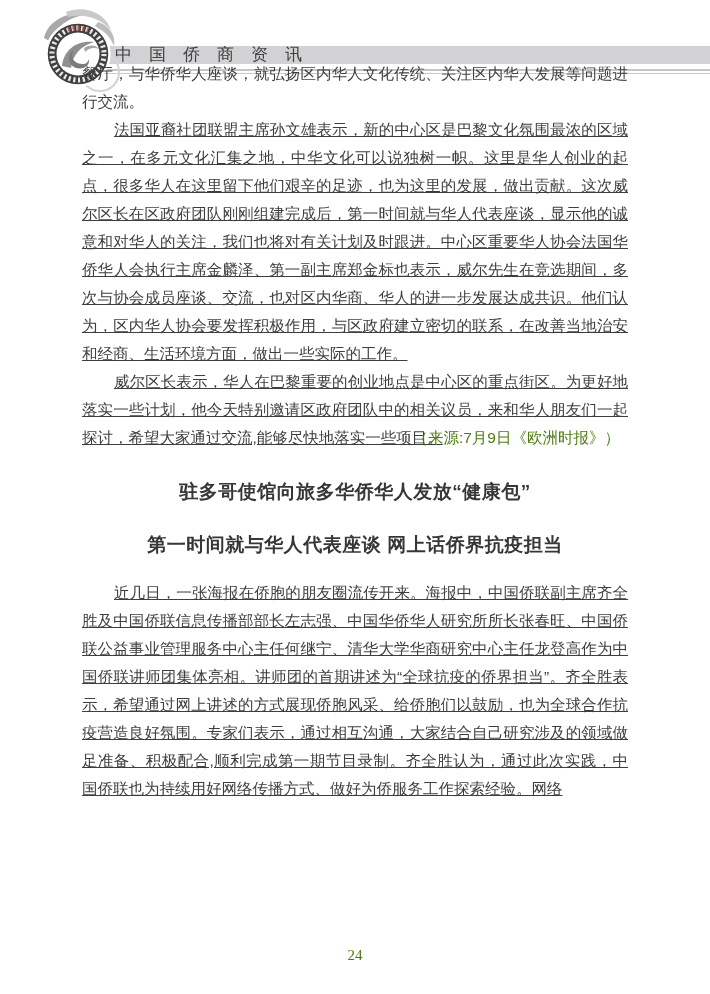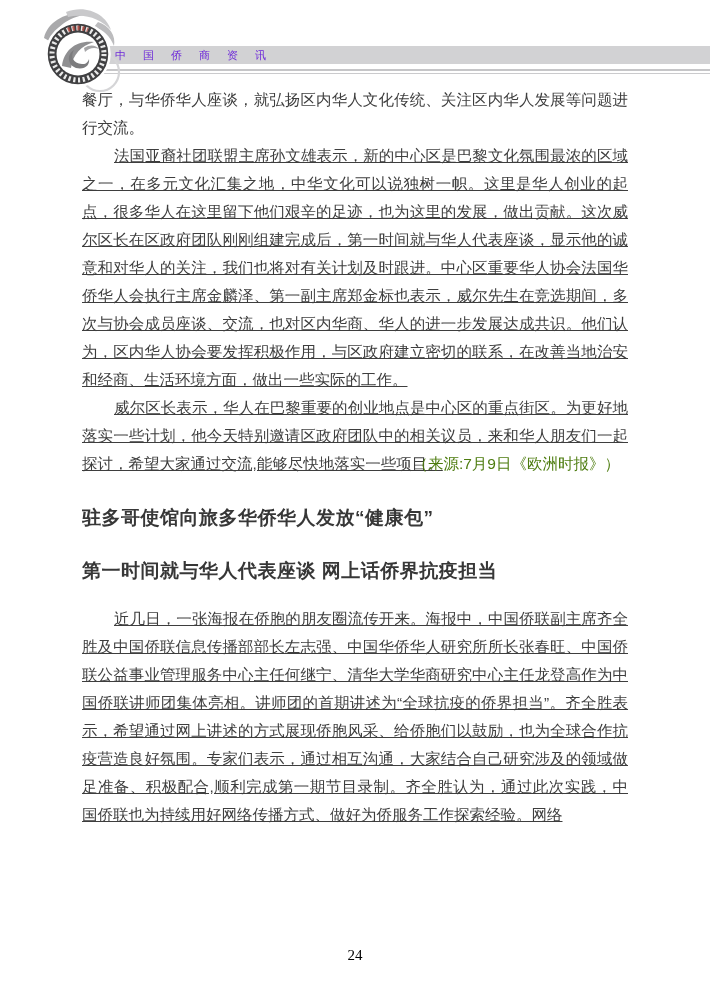--- a/index.html
+++ b/index.html
@@ -13,73 +13,74 @@
     overflow:hidden;
   }
   
   .header-band {
     position:absolute; left:70px; right:0; top:46px; height:18px;
     background:#d2d2d4;
   }
   .header-band .banner-title {
     display:block;
     padding-left:45px;
-    font-size:11px;
+    font-size:17px;
     letter-spacing:17px;
     line-height:18px;
-    color:#6d28d9;
+    color:#404040;
     font-weight:500;
     white-space:nowrap;
     overflow:hidden;
   }
   .header-divider {
     position:absolute; left:74px; right:0; top:69px; height:5px;
     border-top:2px solid #c6c6c8;
     border-bottom:1px solid #cbcbcd;
     background:#ffffff;
   }
   .logo-wrap {
     position:absolute; left:38px; top:8px; width:84px; height:92px;
   }
   
   .content {
     position:absolute; top:0; bottom:54px; left:82px; right:82px;
-    padding-top:86px;
+    padding-top:60px;
     overflow:hidden;
   }
   .content p {
     font-size:15.5px;
     line-height:28px;
     color:#3e3e3e;
     text-align:justify;
   }
   .content p.indent { text-indent:32px;text-decoration:underline; }
   .content p.has-source { position:relative; }
   .source-citation {
     position:absolute; right:8px; bottom:0;
     white-space:nowrap;
     color:#4d7c0f;
   }
   h2.article-title {
     font-size:19px;
     font-weight:bold;
     color:#373737;
+    text-align:center;
     line-height:26px;
     margin:27px 0 21px 0;
     letter-spacing:0.5px;
   }
   
   .page-footer {
     position:absolute; left:0; right:0; bottom:30px;
     text-align:center;
   }
   .page-number {
     font-family:"Liberation Serif", serif;
     font-size:15px;
-    color:#000000;
+    color:#4d7c0f;
   }
 </style>
 </head>
 <body>
 
 <div class="page">
 
   <div>
     <div class="header-band">
       <span class="banner-title">中国侨商资讯</span>

